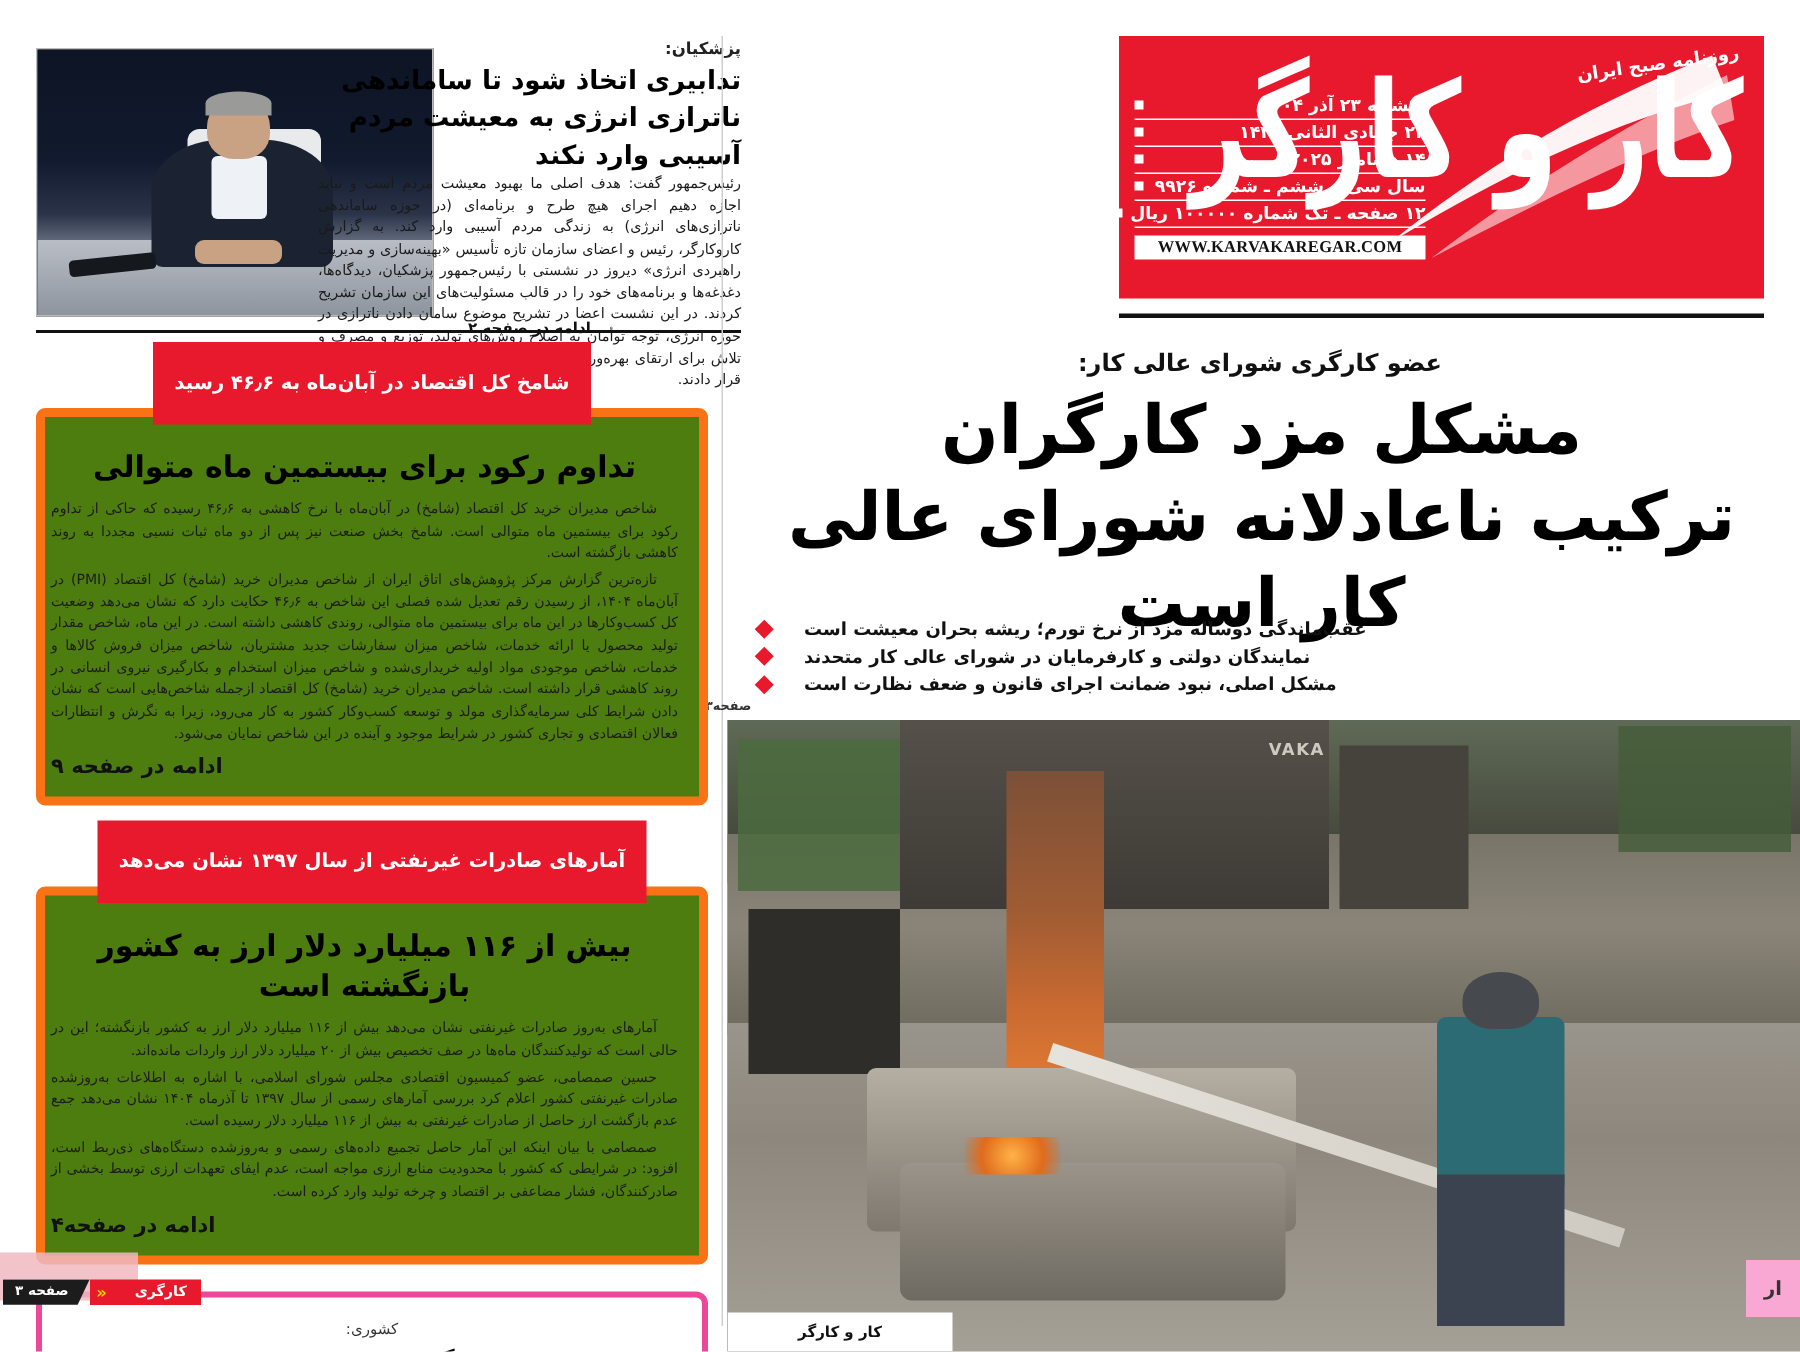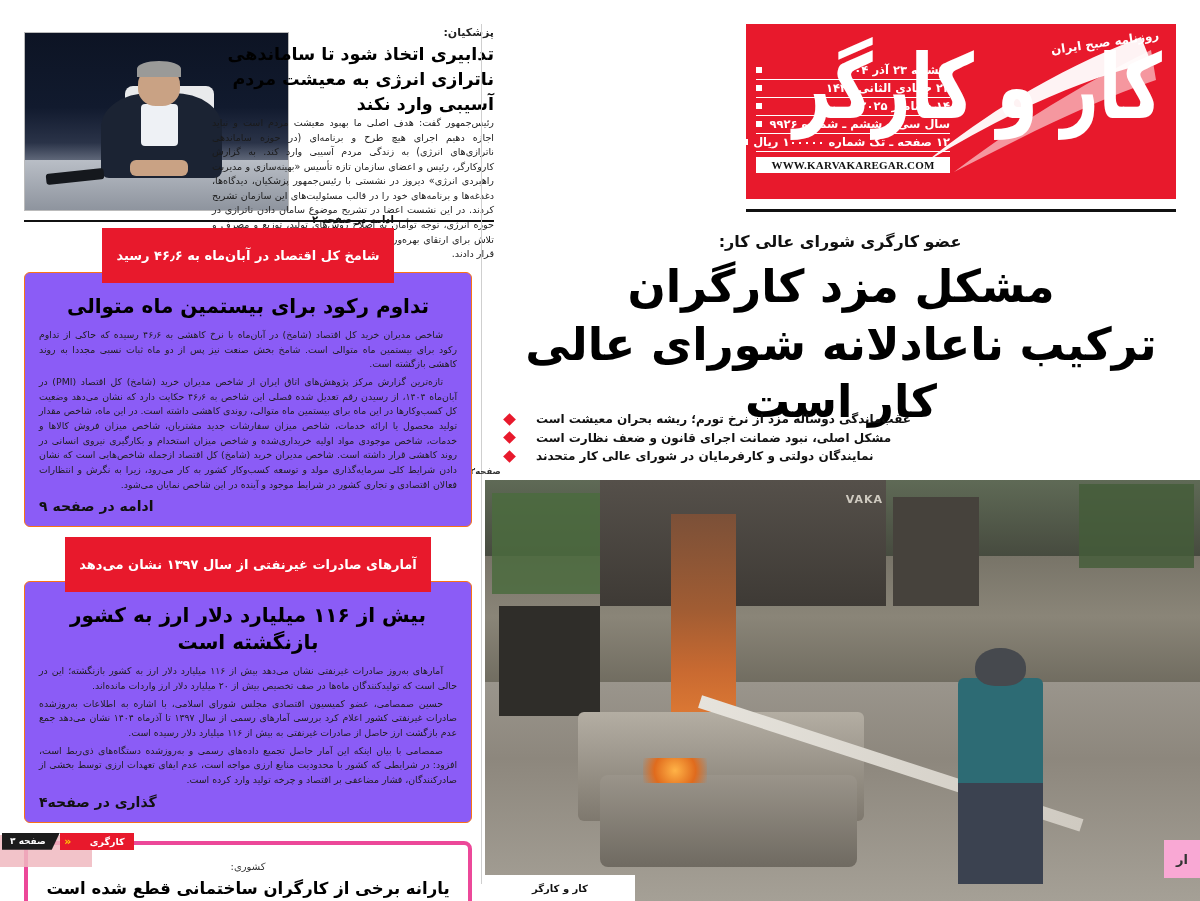--- a/index.html
+++ b/index.html
@@ -205,23 +205,23 @@
     background:#e8192c;color:#fff;
     font-size:13px;font-weight:bold;
     text-align:center;
     padding:20px 14px;
     width:fit-content;
     max-width:92%;
     white-space:nowrap;
   }
   .card{
     position:relative;margin-top:-11px;
-    border:1px solid #f97316;border-radius:6px;
-    padding:20px 14px 12px 14px;
-    background:#8b5cf6;
+    border:6px solid #f97316;border-radius:6px;
+    padding:20px 14px 12px 4px;
+    background:#4d7c0f;
   }
   .card-head{
     font-size:20px;font-weight:bold;color:#000;text-align:center;
     line-height:1.35;
     margin-bottom:8px;
   }
   .card-body p{
     margin:0 0 3px 0;
     font-size:9.4px;line-height:1.56;color:#1d1d1d;
     text-align:justify;
@@ -343,25 +343,25 @@
     <div>ترکیب ناعادلانه شورای عالی کار است</div>
   </div>
 
   <div class="bullets">
     <div class="b">
       <span class="diamond"></span>
       <span>عقب‌ماندگی دوساله مزد از نرخ تورم؛ ریشه بحران معیشت است</span>
     </div>
     <div class="b">
       <span class="diamond"></span>
-      <span>مشکل اصلی، نبود ضمانت اجرای قانون و ضعف نظارت است</span>
+      <span>نمایندگان دولتی و کارفرمایان در شورای عالی کار متحدند</span>
     </div>
     <div class="b">
       <span class="diamond"></span>
-      <span>نمایندگان دولتی و کارفرمایان در شورای عالی کار متحدند</span>
+      <span>مشکل اصلی، نبود ضمانت اجرای قانون و ضعف نظارت است</span>
     </div>
   </div>
 
   <div class="page-ref">صفحه۳</div>
 
   <div class="main-photo">
     <div class="mp-sky"></div>
     <div class="mp-wall"></div>
     <div class="mp-ground"></div>
     <div class="mp-green1"></div>
@@ -397,21 +397,21 @@
 
     <div class="art">
       <div class="banner">آمارهای صادرات غیرنفتی از سال ۱۳۹۷ نشان می‌دهد</div>
       <div class="card">
         <div class="card-head">بیش از ۱۱۶ میلیارد دلار ارز به کشور بازنگشته است</div>
         <div class="card-body">
           <p>آمارهای به‌روز صادرات غیرنفتی نشان می‌دهد بیش از ۱۱۶ میلیارد دلار ارز به کشور بازنگشته؛ این در حالی است که تولیدکنندگان ماه‌ها در صف تخصیص بیش از ۲۰ میلیارد دلار ارز واردات مانده‌اند.</p>
           <p>حسین صمصامی، عضو کمیسیون اقتصادی مجلس شورای اسلامی، با اشاره به اطلاعات به‌روزشده صادرات غیرنفتی کشور اعلام کرد بررسی آمارهای رسمی از سال ۱۳۹۷ تا آذرماه ۱۴۰۴ نشان می‌دهد جمع عدم بازگشت ارز حاصل از صادرات غیرنفتی به بیش از ۱۱۶ میلیارد دلار رسیده است.</p>
           <p>صمصامی با بیان اینکه این آمار حاصل تجمیع داده‌های رسمی و به‌روزشده دستگاه‌های ذی‌ربط است، افزود: در شرایطی که کشور با محدودیت منابع ارزی مواجه است، عدم ایفای تعهدات ارزی توسط بخشی از صادرکنندگان، فشار مضاعفی بر اقتصاد و چرخه تولید وارد کرده است.</p>
         </div>
-        <div class="card-more">گذاری در صفحه۴</div>
+        <div class="card-more">ادامه در صفحه۴</div>
       </div>
     </div>
 
     <div class="teaser">
       <div class="sect-tag">
         <div class="tag-red">کارگری</div>
         <div class="tag-arrow">«</div>
         <div class="tag-black">صفحه ۳</div>
       </div>
       <div class="teaser-card">

